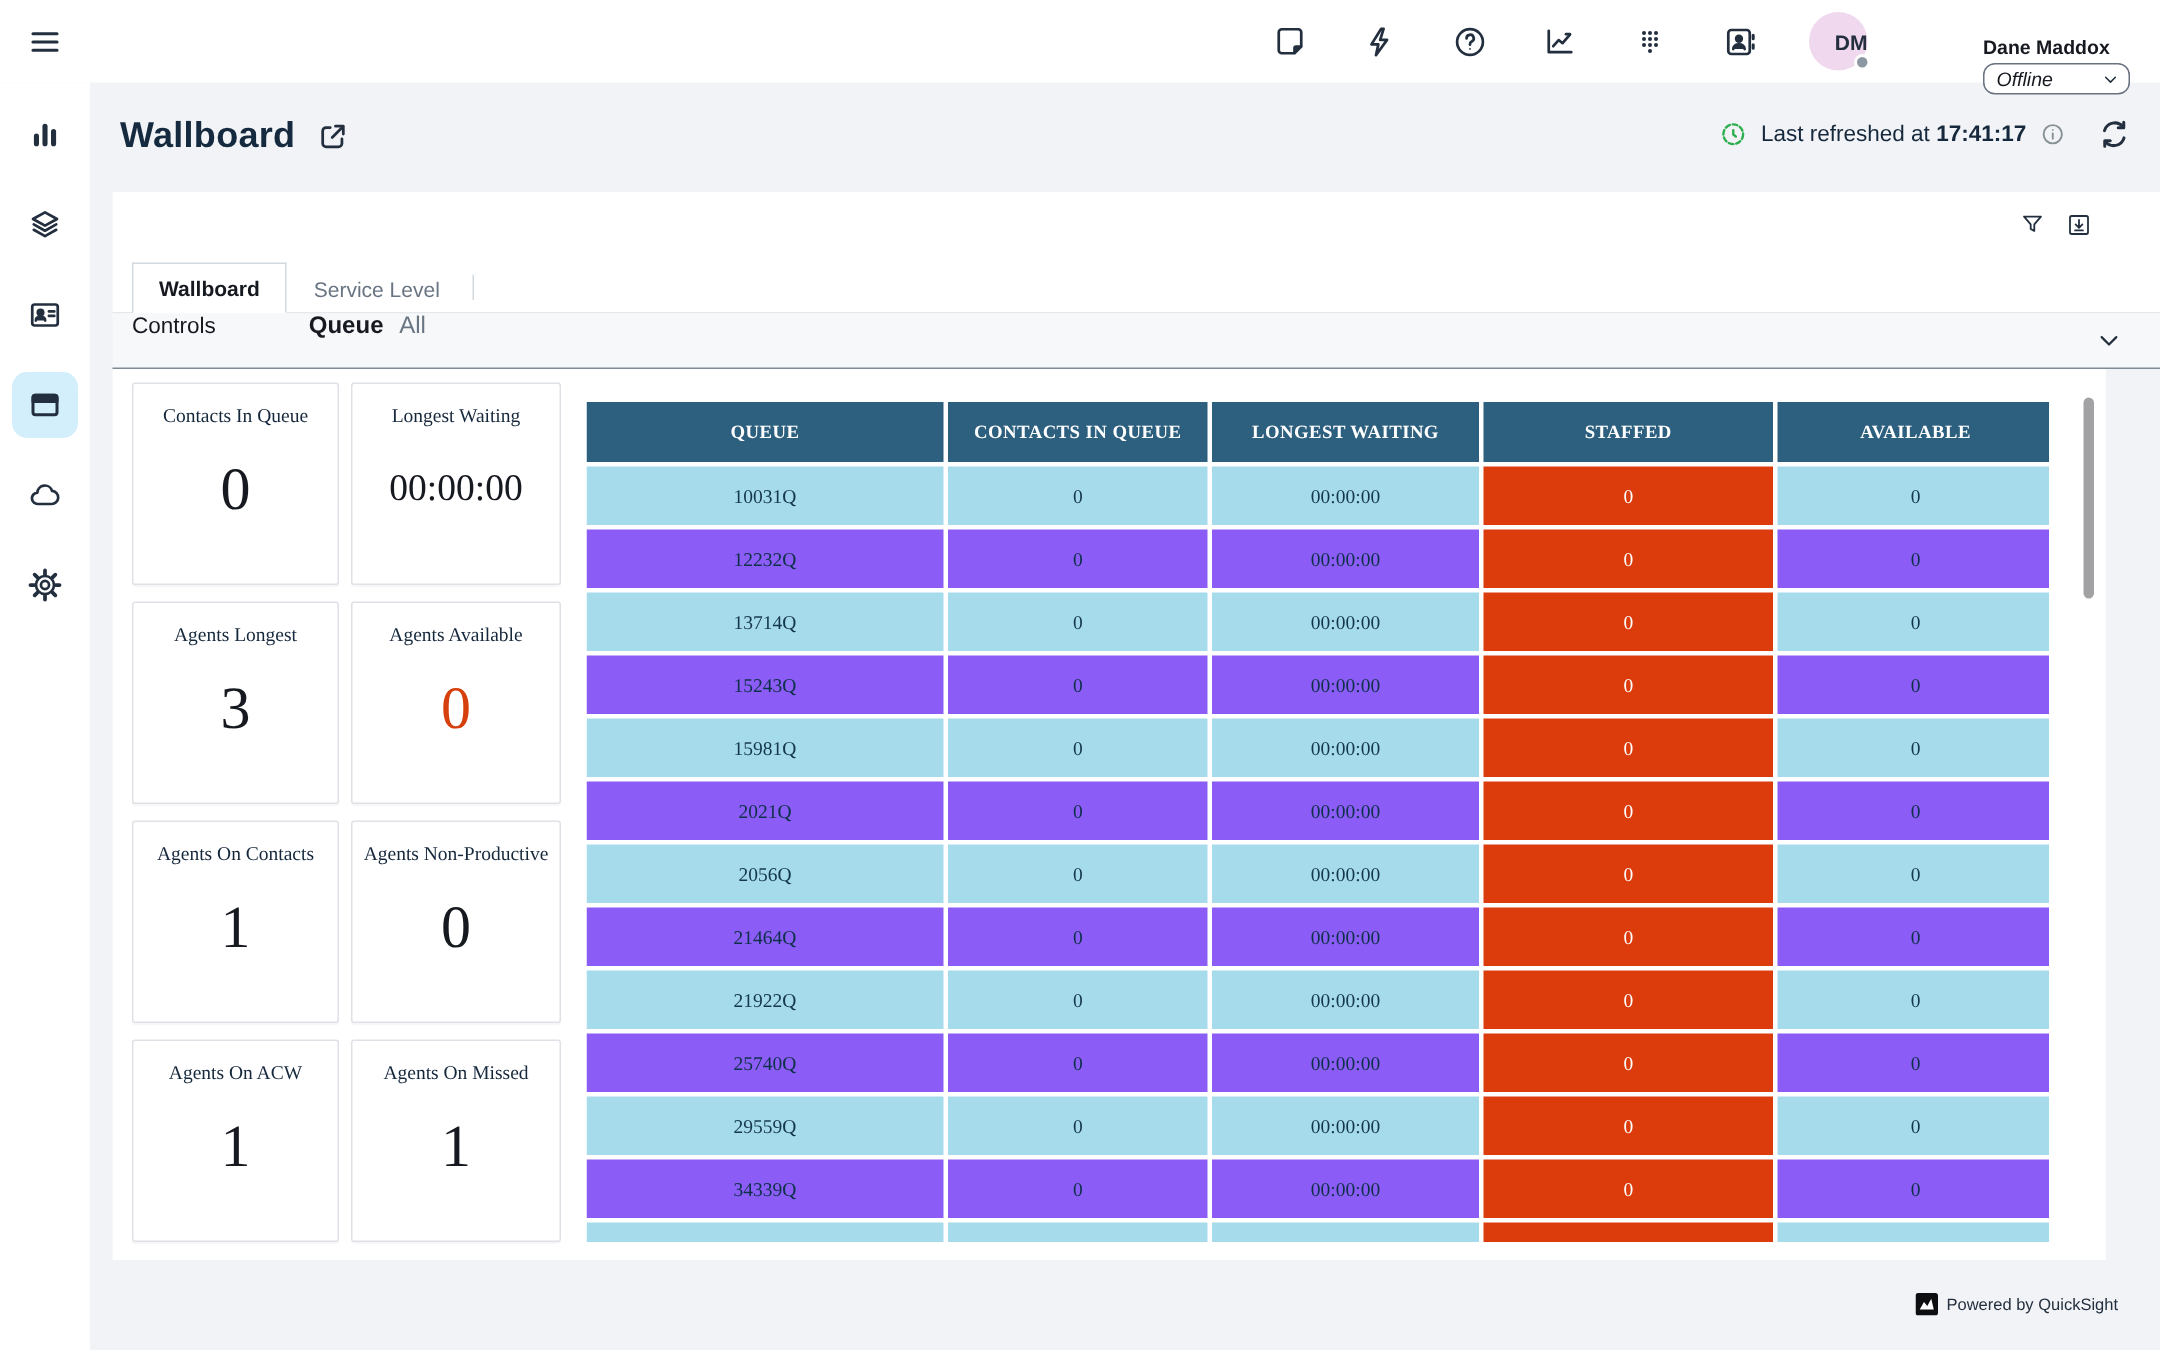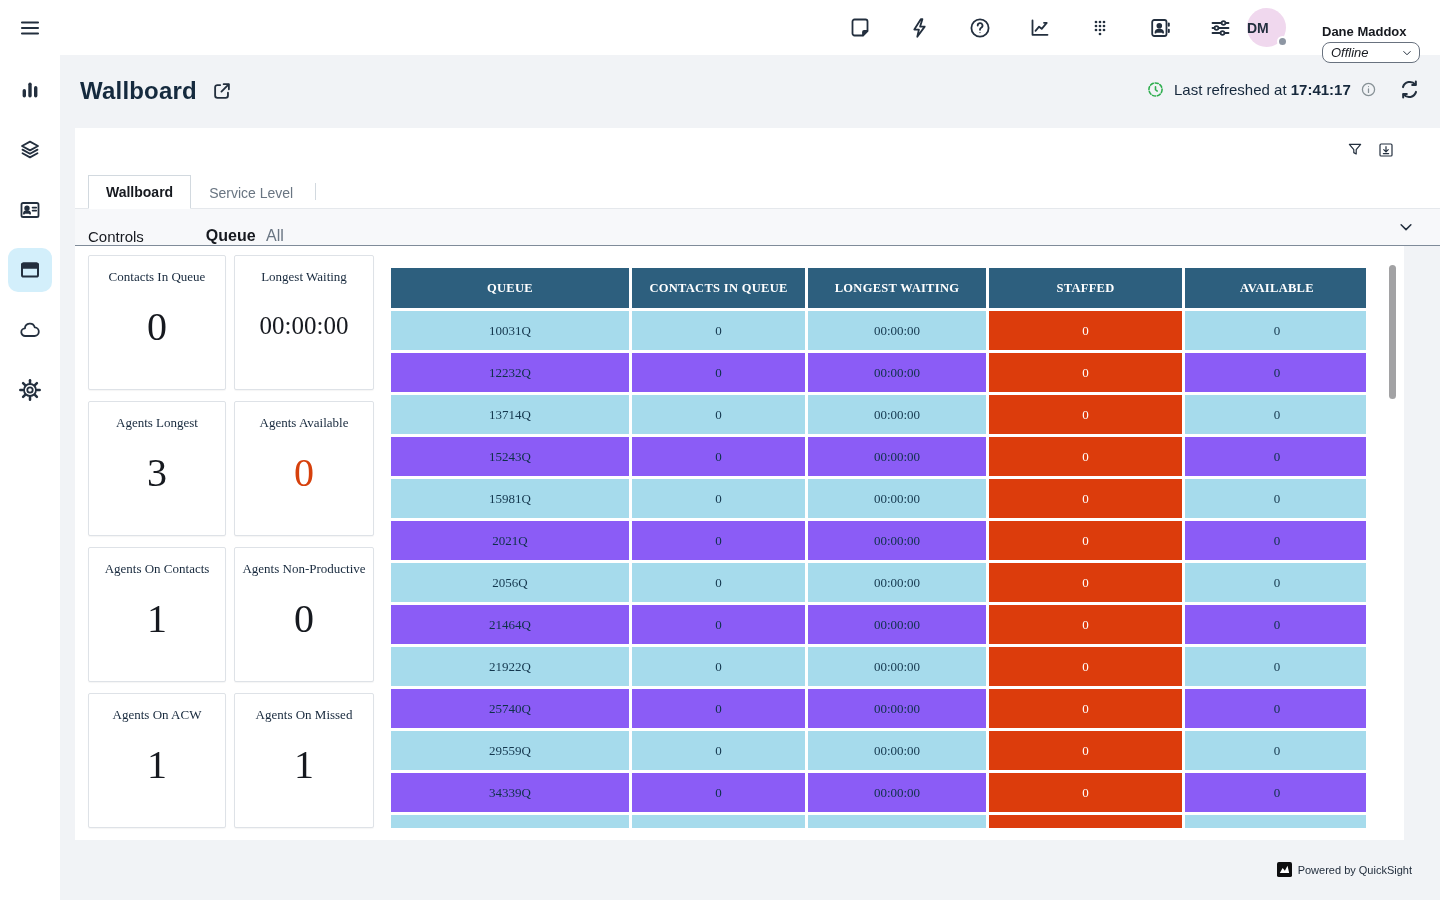--- a/index.html
+++ b/index.html
@@ -7,22 +7,22 @@
   body { font-family:"Liberation Sans", sans-serif; background:#f1f3f6; position:relative; color:#232f3e; }
 
   .icon { display:inline-flex; align-items:center; justify-content:center; }
   .icon svg { width:100%; height:100%; display:block; }
 
   
   .topbar { position:absolute; left:0; top:0; width:1440px; height:55px; background:#fff; z-index:5; }
   .hamburger { position:absolute; left:18px; top:16px; width:24px; height:24px; background:none; border:none; cursor:pointer; }
   .topbar-icons { position:absolute; left:848px; top:16px; display:flex; gap:36px; }
   .tb-btn { width:24px; height:24px; background:none; border:none; cursor:pointer; padding:0; }
-  .avatar { position:absolute; left:1247px; top:8px; width:39px; height:39px; border-radius:50%;
-            background:#f0d8ee; display:flex; align-items:center; justify-content:flex-start;
+  .avatar { position:absolute; left:1206px; top:8px; width:39px; height:39px; border-radius:50%;
+            background:#f0d8ee; display:flex; align-items:center; justify-content:flex-end;
             font-weight:bold; font-size:14px; color:#232f3e; }
   .status-dot { position:absolute; right:-2px; bottom:0px; width:11px; height:11px; border-radius:50%;
             background:#8d96a3; border:2px solid #fff; }
   .userbox { position:absolute; left:1322px; top:24px; width:98px; }
   .user-name { font-size:13px; font-weight:bold; color:#16191f; }
   .status-select { margin-top:3px; height:21px; border:1px solid #69727f; border-radius:8px;
             display:flex; align-items:center; justify-content:space-between; padding:0 6px 0 8px;
             font-size:13px; color:#16191f; cursor:pointer; background:#fff;font-style:italic; }
 
   
@@ -50,21 +50,21 @@
   .tool-btn { width:18px; height:18px; background:none; border:none; cursor:pointer; padding:0; }
 
   .tabs-row { position:absolute; left:0; top:48px; width:1365px; height:33px; background:#fff;
               border-bottom:1px solid #e5e8ec; display:flex; align-items:flex-end; padding-left:13px; }
   .tab { font-size:14px; padding:8px 17px; border:1px solid transparent; border-bottom:none; background:none;
          color:#697582; cursor:pointer; margin-bottom:-1px; }
   .tab.active { background:#fff; border-color:#d2d9df; font-weight:bold; color:#16191f; border-bottom:1px solid #fff; }
   .tab-divider { width:1px; height:17px; background:#d2d9df; margin:0 4px 8px 4px; }
 
   .controls-row { position:absolute; left:0; top:81px; width:1365px; height:37px; background:#f7f8fa;
-              border-bottom:1px solid #7f8b99; display:flex; align-items:flex-end; }
+              border-bottom:1px solid #7f8b99; display:flex; align-items:flex-start; }
   .controls-title { font-size:15px; color:#16191f; margin-left:13px; }
   .control-filter { margin-left:62px; font-size:16px; }
   .control-filter .flabel { font-weight:bold; color:#16191f; }
   .control-filter .fvalue { color:#697582; margin-left:6px; }
   .controls-chevron { position:absolute; right:25px; top:9px; width:18px; height:18px; background:none; border:none; cursor:pointer; padding:0; }
 
   .sheet { position:absolute; left:0; top:118px; width:1329px; height:594px; background:#fff; overflow:hidden;font-family:Liberation Serif, serif; }
 
   
   .kpi-grid { position:absolute; left:13px; top:9px; display:grid;

